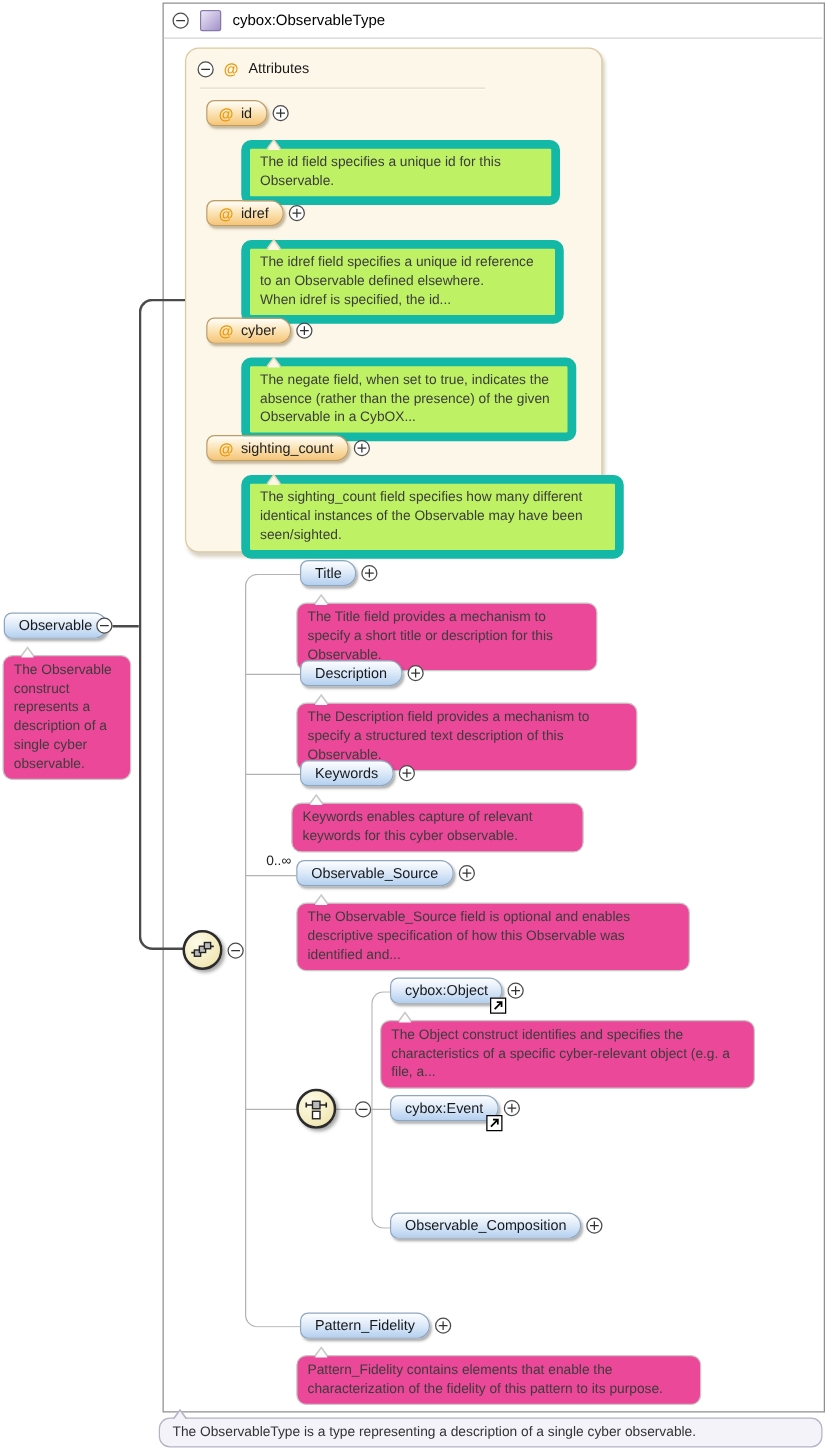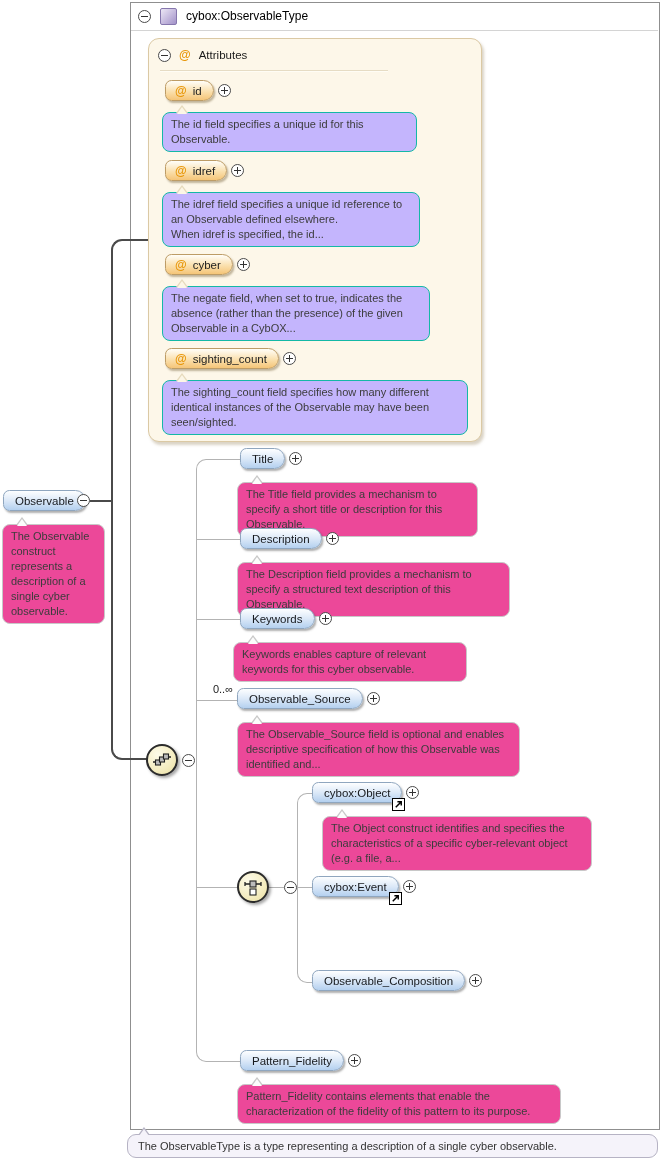--- a/index.html
+++ b/index.html
@@ -43,21 +43,21 @@
   .ext-icon{position:absolute;right:-4px;bottom:-9px;width:11px;height:11px;background:#fff;border:1px solid #000;}
   .ext-icon svg{display:block;width:100%;height:100%;}
   .mult{position:absolute;width:30px;text-align:right;font-size:11px;color:#222;}
   
   .tip{position:absolute;box-sizing:border-box;border-radius:8px;padding:4px 8px;
     font-size:11px;line-height:15px;color:#3c3c3c;white-space:pre-line;}
   .tip::before{content:'';position:absolute;top:-8px;left:13px;
     border-left:6px solid transparent;border-right:6px solid transparent;}
   .tip::after{content:'';position:absolute;top:-6px;left:14px;
     border-left:5px solid transparent;border-right:5px solid transparent;}
-  .tip-cream{background:#c4b5fd;border:1px solid #14b8a6;}
+  .tip-cream{background:#bef264;border:7px solid #14b8a6;margin-left:31px;}
   .tip-cream::before{border-bottom:8px solid #e6dabc;}
   .tip-cream::after{border-bottom:7px solid #fcf6e6;}
   .tip-gray{background:#ec4899;border:1px solid #c8c8c8;}
   .tip-gray::before{border-bottom:8px solid #c8c8c8;}
   .tip-gray::after{border-bottom:7px solid #fcfcfc;}
   
   .thick-h{position:absolute;background:#4a4a4a;height:2px;}
   .trunk{position:absolute;left:111px;top:239px;width:37px;height:521px;box-sizing:border-box;
     border-left:2px solid #4a4a4a;border-top:2px solid #4a4a4a;border-bottom:2px solid #4a4a4a;
     border-radius:11px 0 0 11px;}
@@ -188,21 +188,21 @@
   </div>
   <div class="tip tip-gray" style="left:233px;top:642px;width:234px;min-height:36px">Keywords enables capture of relevant keywords for this cyber observable.</div>
 
   <span class="mult" style="left:203px;top:683px">0..∞</span>
   <div class="node-row" style="left:237px;top:688px">
     <span class="el-box">
       <span>Observable_Source</span>
     </span>
     <span class="circle-btn plus"></span>
   </div>
-  <div class="tip tip-gray" style="left:237px;top:722px;width:283px;min-height:50px">The Observable_Source field is optional and enables descriptive specification of how this Observable was identified and...</div>
+  <div class="tip tip-gray" style="left:237px;top:722px;width:315px;min-height:50px">The Observable_Source field is optional and enables descriptive specification of how this Observable was identified and...</div>
 
   <div class="comp-circle" style="left:237px;top:871px">
     <svg width="20" height="20" viewBox="0 0 20 20">
       <path d="M2 7 H18 M2 5 V9 M18 5 V9" stroke="#222" stroke-width="1.3" fill="none"></path>
       <rect x="7" y="4" width="6" height="6" fill="#bbb" stroke="#222" stroke-width="1.1"></rect>
       <rect x="7" y="12" width="6" height="6" fill="#fff" stroke="#222" stroke-width="1.1"></rect>
     </svg>
   </div>
   <span class="circle-btn abs" style="left:284px;top:881px"></span>
 
@@ -213,21 +213,21 @@
     <span class="el-box">
       <span>cybox:Object</span>
       <span class="ext-icon">
         <svg viewBox="0 0 10 10">
             <path d="M2.5 7.5 L7.5 2.5 M4 2.5 H7.5 V6" stroke="#000" stroke-width="1.3" fill="none"></path>
           </svg>
       </span>
     </span>
     <span class="circle-btn plus"></span>
   </div>
-  <div class="tip tip-gray" style="left:322px;top:816px;width:270px;min-height:50px">The Object construct identifies and specifies the characteristics of a specific cyber-relevant object (e.g. a file, a...</div>
+  <div class="tip tip-gray" style="left:304px;top:816px;width:300px;min-height:50px">The Object construct identifies and specifies the characteristics of a specific cyber-relevant object (e.g. a file, a...</div>
 
   <div class="node-row" style="left:312px;top:876px">
     <span class="el-box">
       <span>cybox:Event</span>
       <span class="ext-icon">
         <svg viewBox="0 0 10 10">
             <path d="M2.5 7.5 L7.5 2.5 M4 2.5 H7.5 V6" stroke="#000" stroke-width="1.3" fill="none"></path>
           </svg>
       </span>
     </span>

